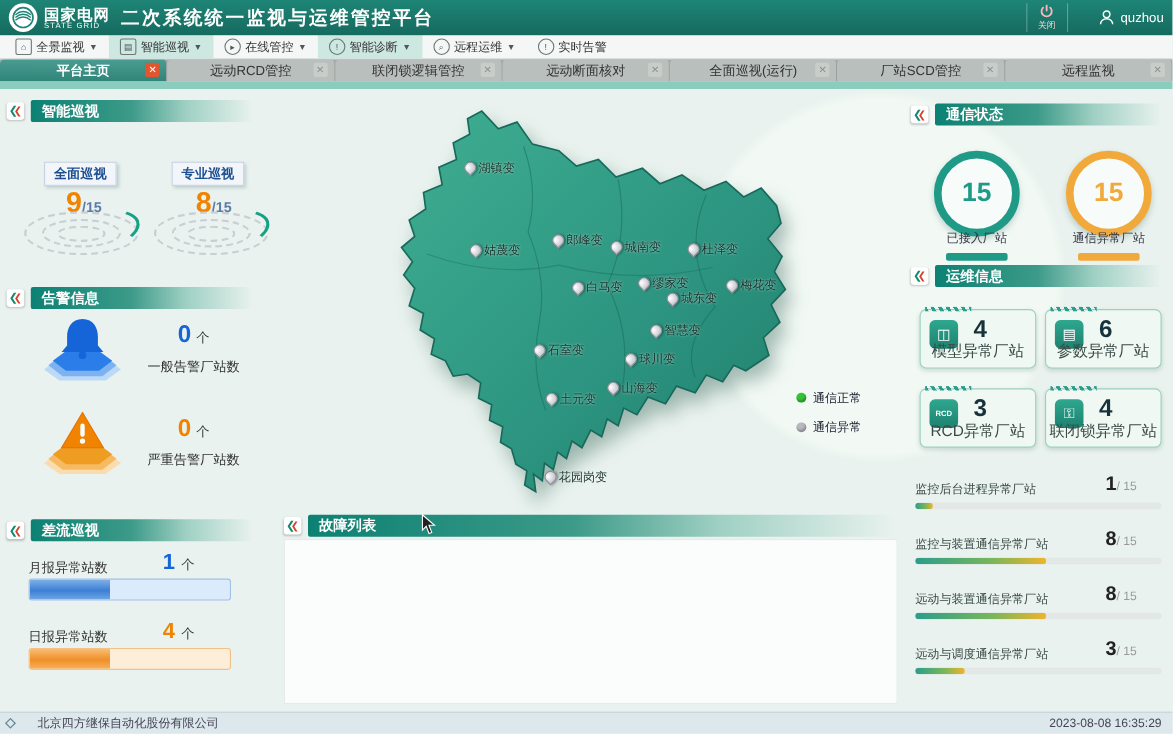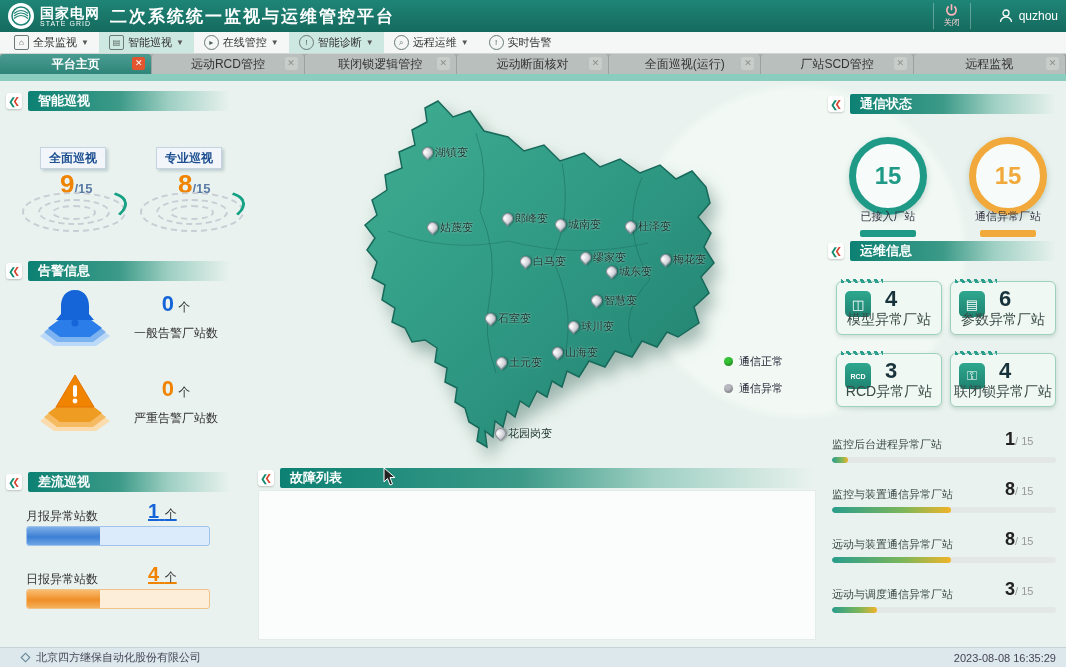--- a/index.html
+++ b/index.html
@@ -53,21 +53,21 @@
   .gauge-num{position:absolute;font-size:26px;font-weight:bold;color:#f08300;}
   .gauge-num small{font-size:13px;font-weight:bold;color:#5a7ba6;}
   
   .alarm-ico{position:absolute;width:78px;height:66px;}
   .alarm-txt{position:absolute;text-align:center;}
   .alarm-txt .num{font-size:22px;font-weight:bold;}
   .alarm-txt .unit{font-size:12px;color:#333;font-weight:normal;}
   .alarm-txt .lbl{font-size:12px;color:#333;margin-top:8px;}
   
   .diff-row-lbl{position:absolute;font-size:12px;color:#333;}
-  .diff-val{position:absolute;font-size:20px;font-weight:bold;text-decoration:underline;}
+  .diff-val{position:absolute;font-size:20px;font-weight:bold;}
   .diff-val small{font-size:12px;color:#333;font-weight:normal;}
   .diff-bar{position:absolute;width:182px;height:18px;border-radius:3px;overflow:hidden;}
   .diff-bar.blue{background:#dcebfb;border:1px solid #9fc2ea;}
   .diff-bar.orange{background:#fdeeda;border:1px solid #f2c188;}
   .diff-bar span{display:block;height:100%;}
   .diff-bar.blue span{background:linear-gradient(#7fb0e8,#3c7fd4 55%,#6ea6e4);}
   .diff-bar.orange span{background:linear-gradient(#f9bd72,#ef8f28 55%,#f6b05c);}
   
   .map{position:absolute;left:358px;top:10px;width:390px;height:395px;}
   .map svg{filter:drop-shadow(6px 10px 8px rgba(15,70,55,.35));}
@@ -90,21 +90,21 @@
   .ops-ico.txt{font-size:7px;font-weight:bold;letter-spacing:0;}
   .ops-num{position:absolute;left:48px;top:4px;font-size:22px;font-weight:bold;color:#18323c;}
   .ops-lbl{position:absolute;left:0;right:0;bottom:5px;text-align:center;font-size:14px;color:#3a4a47;}
   .prog-lbl{position:absolute;font-size:11px;color:#3a4a47;}
   .prog-val{position:absolute;font-size:18px;font-weight:bold;color:#222;}
   .prog-val small{font-size:11px;color:#999;font-weight:normal;}
   .prog-track{position:absolute;width:224px;height:6px;border-radius:3px;background:#e3e7e6;overflow:hidden;}
   .prog-track span{display:block;height:100%;border-radius:3px;background:linear-gradient(90deg,#2a9d8c,#7cb65a 60%,#f0b429);}
   
   .footer{position:absolute;left:0;bottom:0;width:1066px;height:19px;background:#dde8ec;border-top:1px solid #c5d3d9;display:flex;align-items:center;font-size:11px;color:#445;}
-  .footer .co{display:flex;align-items:center;gap:5px;padding-left:20px;}
+  .footer .co{display:flex;align-items:center;gap:19px;padding-left:4px;}
   .footer .ts{margin-left:auto;padding-right:10px;}
   .cursor{position:absolute;z-index:50;}
 </style>
 </head>
 <body>
 
 <div class="header">
   <div class="logo-wrap">
     <div class="emblem">
       <svg width="22" height="22" viewBox="0 0 22 22">

